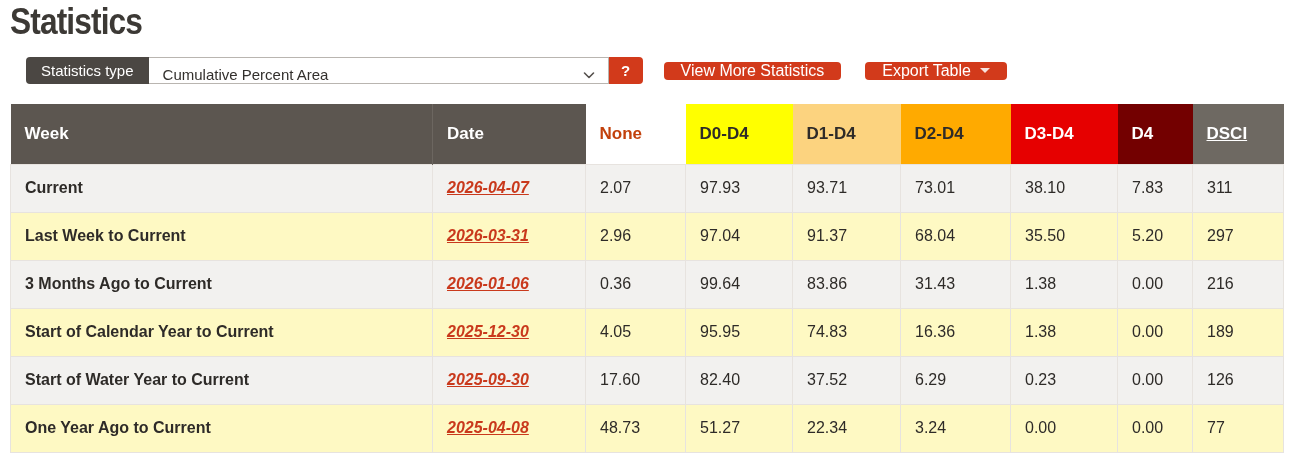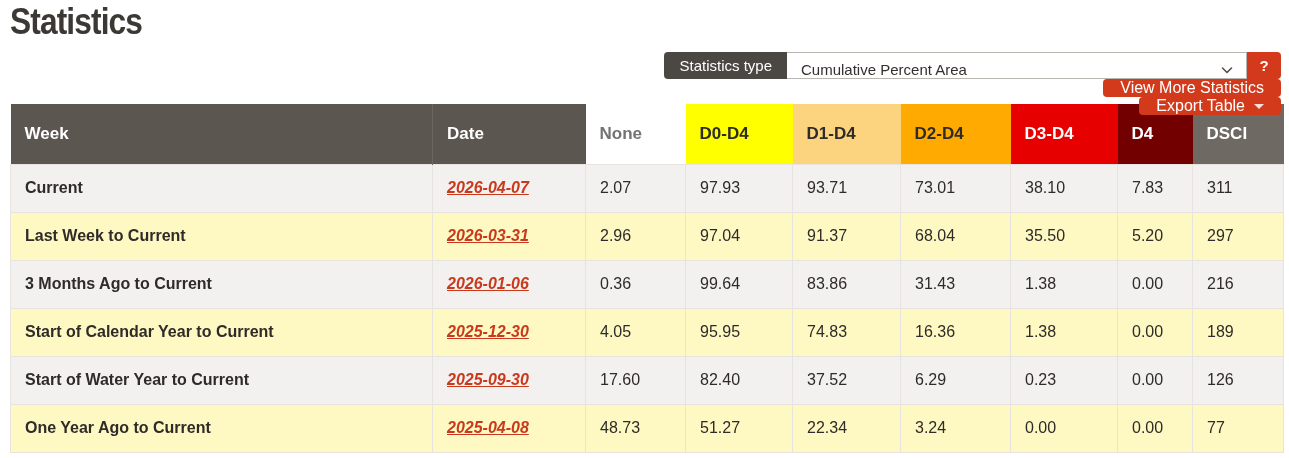--- a/index.html
+++ b/index.html
@@ -18,21 +18,21 @@
     font-family:"Liberation Sans",sans-serif;color:var(--text);
   }
   
   h1.page-title{
     margin:0 8px 8px 10px;
     font-size:36px;line-height:44px;font-weight:800;
     letter-spacing:-1px;color:#3c3935;
     transform:scaleX(.88);transform-origin:left center;
   }
   
-  .toolbar{display:flex;align-items:flex-end;height:37px;margin:6px 8px 15px 26px;flex-direction:column;}
+  .toolbar{display:flex;align-items:center;height:37px;margin:6px 8px 15px 26px;}
   .input-group{display:flex;align-items:stretch;}
   .stats-type-label{
     background:var(--label-bg);color:#fff;font-size:15px;
     display:flex;align-items:center;padding:0 15px;
     border-radius:4px 0 0 4px;white-space:nowrap;
   }
   .stats-select{
     width:460px;background:#fff;border:1px solid #b9b5b0;border-left:none;
     display:flex;align-items:center;justify-content:space-between;
     padding:8px 12px 0 14px;font-size:15px;color:#33302d;cursor:pointer;
@@ -60,21 +60,21 @@
     font-size:16px;
   }
   .stats-table th,.stats-table td{box-sizing:border-box;text-align:left;padding:0 14px;}
   .stats-table thead th{height:60px;font-size:17px;font-weight:700;vertical-align:middle;}
   .stats-table thead th.sep{border-right:1px solid #6c6660;}
   .stats-table tbody td{height:48px;border:1px solid var(--border);vertical-align:middle;}
   .stats-table tbody tr.odd{background:var(--row-alt);padding-left:20px;}
   .stats-table tbody tr.even{background:#fef9c3;}
   .week-cell{font-weight:700;color:var(--text);}
   a.date-link{color:var(--link);font-weight:700;text-decoration:underline;cursor:pointer;font-style:italic;}
-  .dsci-link{cursor:pointer;}
+  .dsci-link{text-decoration:underline;cursor:pointer;}
   
   .stats-table col:nth-child(1){width:422px;}
   .stats-table col:nth-child(2){width:153px;}
   .stats-table col:nth-child(3){width:100px;}
   .stats-table col:nth-child(4){width:107px;}
   .stats-table col:nth-child(5){width:108px;}
   .stats-table col:nth-child(6){width:110px;}
   .stats-table col:nth-child(7){width:107px;}
   .stats-table col:nth-child(8){width:75px;}
   .stats-table col:nth-child(9){width:91px;}
@@ -117,21 +117,21 @@
       <col>
       <col>
       <col>
       <col>
       <col>
     </colgroup>
   <thead>
     <tr id="header-row">
         <th class="sep" style="background: rgb(92, 86, 80); color: rgb(255, 255, 255);">Week</th>
         <th style="background: rgb(92, 86, 80); color: rgb(255, 255, 255);">Date</th>
-        <th style="background: rgb(255, 255, 255); color: #737373;">None</th>
+        <th style="background: rgb(255, 255, 255); color: #c2410c;">None</th>
         <th style="background: rgb(255, 255, 0); color: rgb(46, 43, 40);">D0-D4</th>
         <th style="background: rgb(252, 211, 127); color: rgb(46, 43, 40);">D1-D4</th>
         <th style="background: rgb(255, 170, 0); color: rgb(46, 43, 40);">D2-D4</th>
         <th style="background: rgb(230, 0, 0); color: rgb(255, 255, 255);">D3-D4</th>
         <th style="background: rgb(115, 0, 0); color: rgb(255, 255, 255);">D4</th>
         <th style="background: rgb(110, 105, 98); color: rgb(255, 255, 255);"><span class="dsci-link">DSCI</span></th>
       </tr>
   </thead>
   <tbody id="table-body">
       <tr class="odd">

